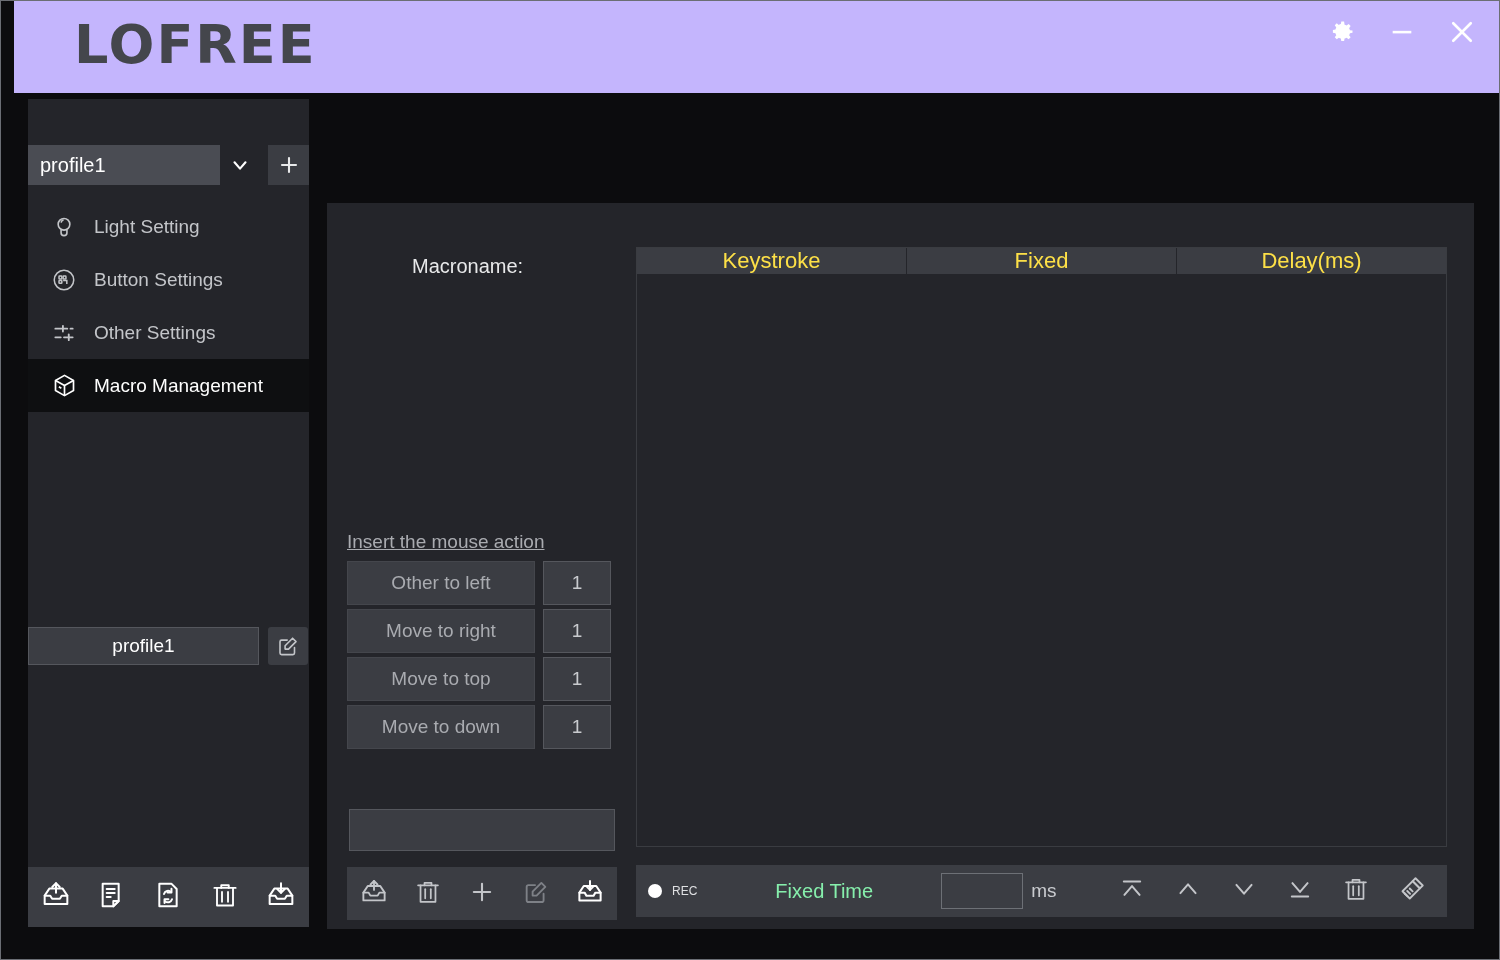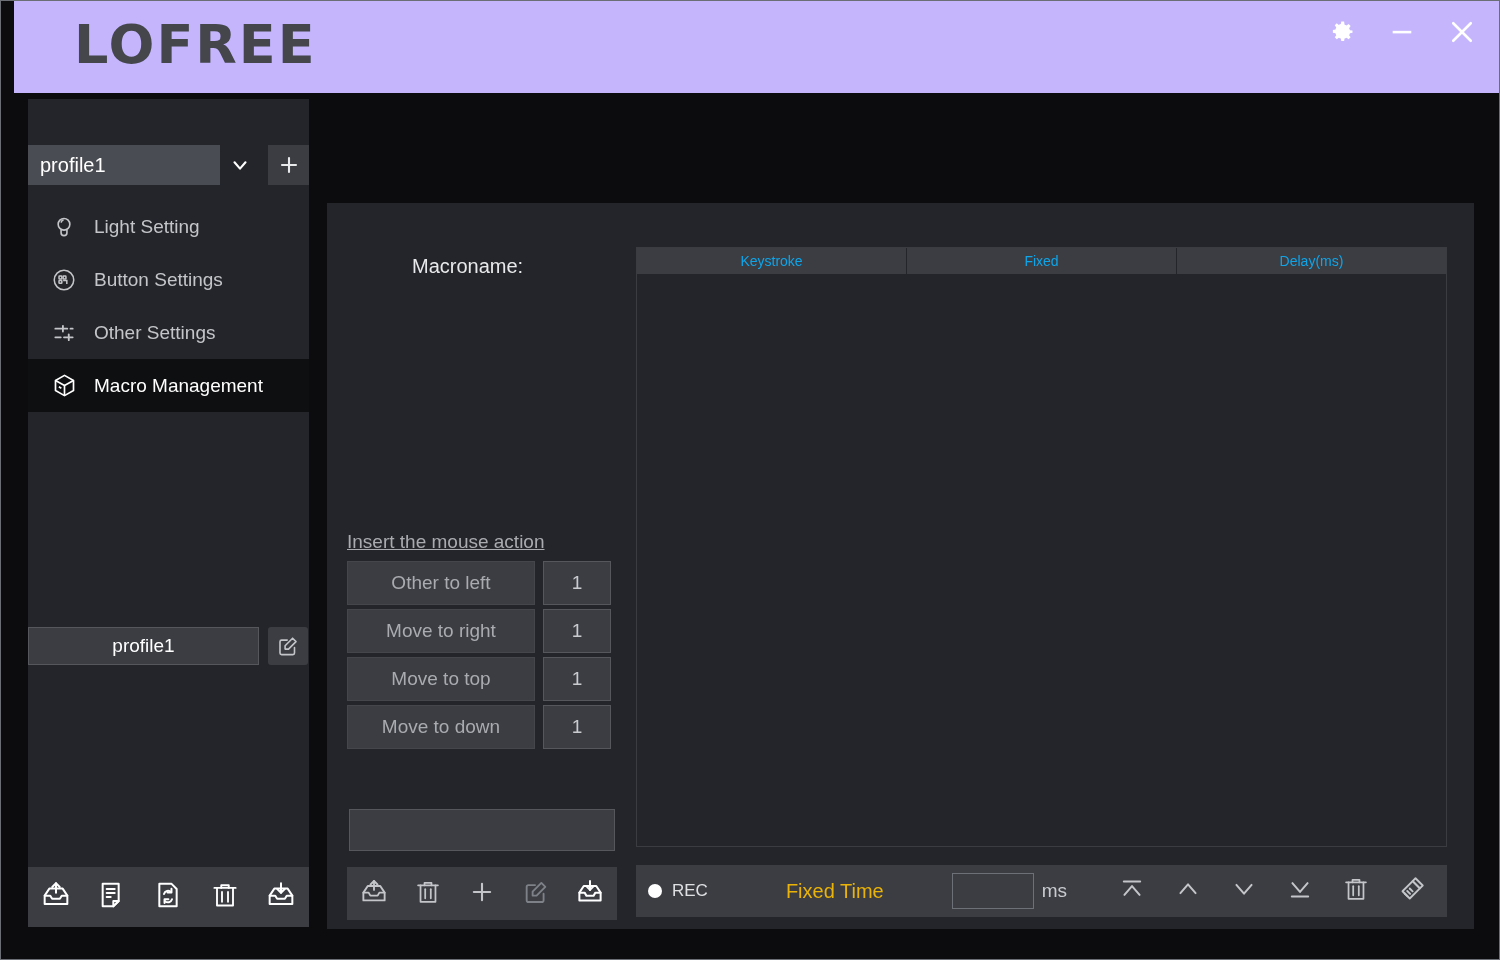--- a/index.html
+++ b/index.html
@@ -283,22 +283,22 @@
     display: flex;
     height: 26px;
     background: #3b3d43;
   }
   .th {
     flex: 1;
     border-right: 1px solid #24252a;
     display: flex;
     align-items: center;
     justify-content: center;
-    color: #0ea5e9;
-    font-size: 14px;
+    color: #fde047;
+    font-size: 22px;
     cursor: pointer;
     overflow: hidden;
     white-space: nowrap;
   }
   .th:last-child { border-right: none; }
   .table-body {
     height: 572px;
     background: #24252a;
   }
 
@@ -314,27 +314,27 @@
     align-items: center;
   }
   .rec-dot {
     width: 14px; height: 14px;
     border-radius: 50%;
     background: #ffffff;
     margin-left: 12px;
   }
   .rec-label {
     margin-left: 10px;
-    font-size: 17px;
+    font-size: 12px;
     color: #dfe0e2;
   }
   .fixedtime-label {
     margin-left: 78px;
     font-size: 20px;
-    color: #eab308;
+    color: #86efac;
   }
   .ms-input {
     margin-left: 68px;
     width: 82px; height: 36px;
     background: #3b3d43;
     border: 1px solid #6d7076;
     cursor: text;
   }
   .ms-label {
     margin-left: 8px;

